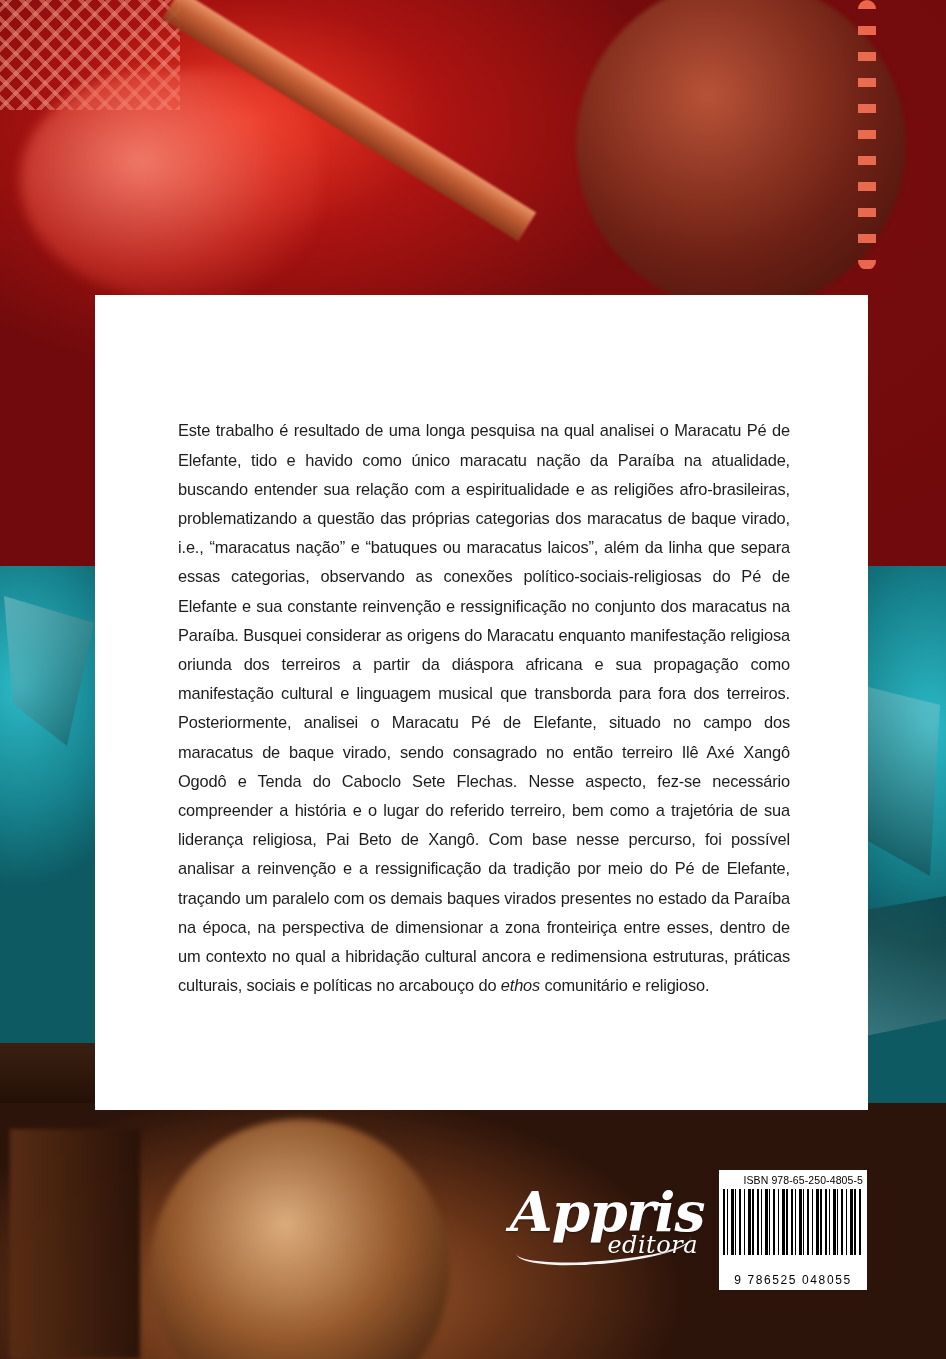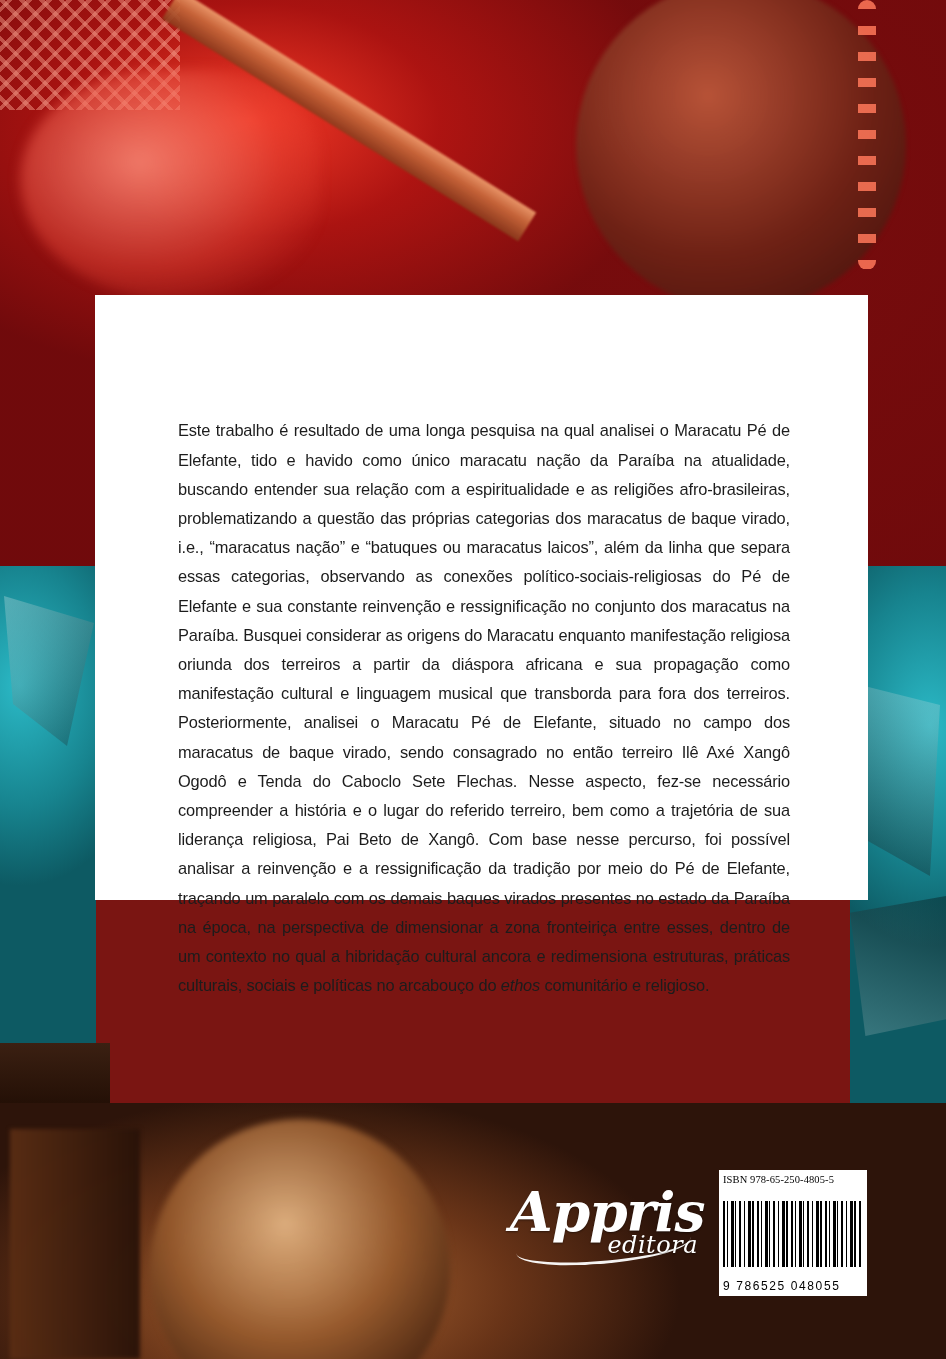--- a/index.html
+++ b/index.html
@@ -134,21 +134,21 @@
     position: absolute; left: 0; bottom: 256px; width: 110px; height: 60px;
     background: linear-gradient(180deg, #3b2012, #241006);
   }
 
   
   .card {
     position: absolute;
     left: 95px;
     top: 295px;
     width: 773px;
-    height: 605px;
+    height: 815px;
     background: #ffffff;
   }
   .blurb {
     position: absolute;
     left: 83px;
     top: 105px;
     width: 612px;
     font-family: "Liberation Sans", sans-serif;
     font-size: 16.4px;
     line-height: 29.2px;
@@ -205,26 +205,26 @@
   .isbn-box {
     position: absolute;
     left: 719px;
     top: 1170px;
     width: 148px;
     background: #ffffff;
     padding: 4px 4px 3px 4px;
     box-sizing: border-box;
   }
   .isbn-text {
-    font-family: Liberation Serif, serif;
+    font-family: Liberation Sans, sans-serif;
     font-size: 10.5px;
     color: #000;
-    text-align: left;
+    text-align: right;
     letter-spacing: 0.1px;
-    margin-bottom: 16px;
+    margin-bottom: 3px;
   }
   .barcode {
     height: 66px;
     width: 140px;
     margin: 0 auto;
     background-color: #fff;
     background-image:
       repeating-linear-gradient(90deg,
         #000 0px, #000 2px, #fff 2px, #fff 4px,
         #000 4px, #000 5px, #fff 5px, #fff 8px,
@@ -232,23 +232,23 @@
         #000 12px, #000 13px, #fff 13px, #fff 16px,
         #000 16px, #000 18px, #fff 18px, #fff 21px,
         #000 21px, #000 22px, #fff 22px, #fff 25px,
         #000 25px, #000 28px, #fff 28px, #fff 29px,
         #000 29px, #000 31px, #fff 31px, #fff 34px);
   }
   .barcode-digits {
     font-family: "Liberation Sans", sans-serif;
     font-size: 12px;
     color: #000;
-    text-align: left;
+    text-align: center;
     letter-spacing: 1.6px;
-    margin-top: 12px;
+    margin-top: 18px;
   }
 </style>
 </head>
 <body>
 
 <div class="page">
 
   <div class="bg">
     <div class="bg-top">
       <div class="lace"></div>

